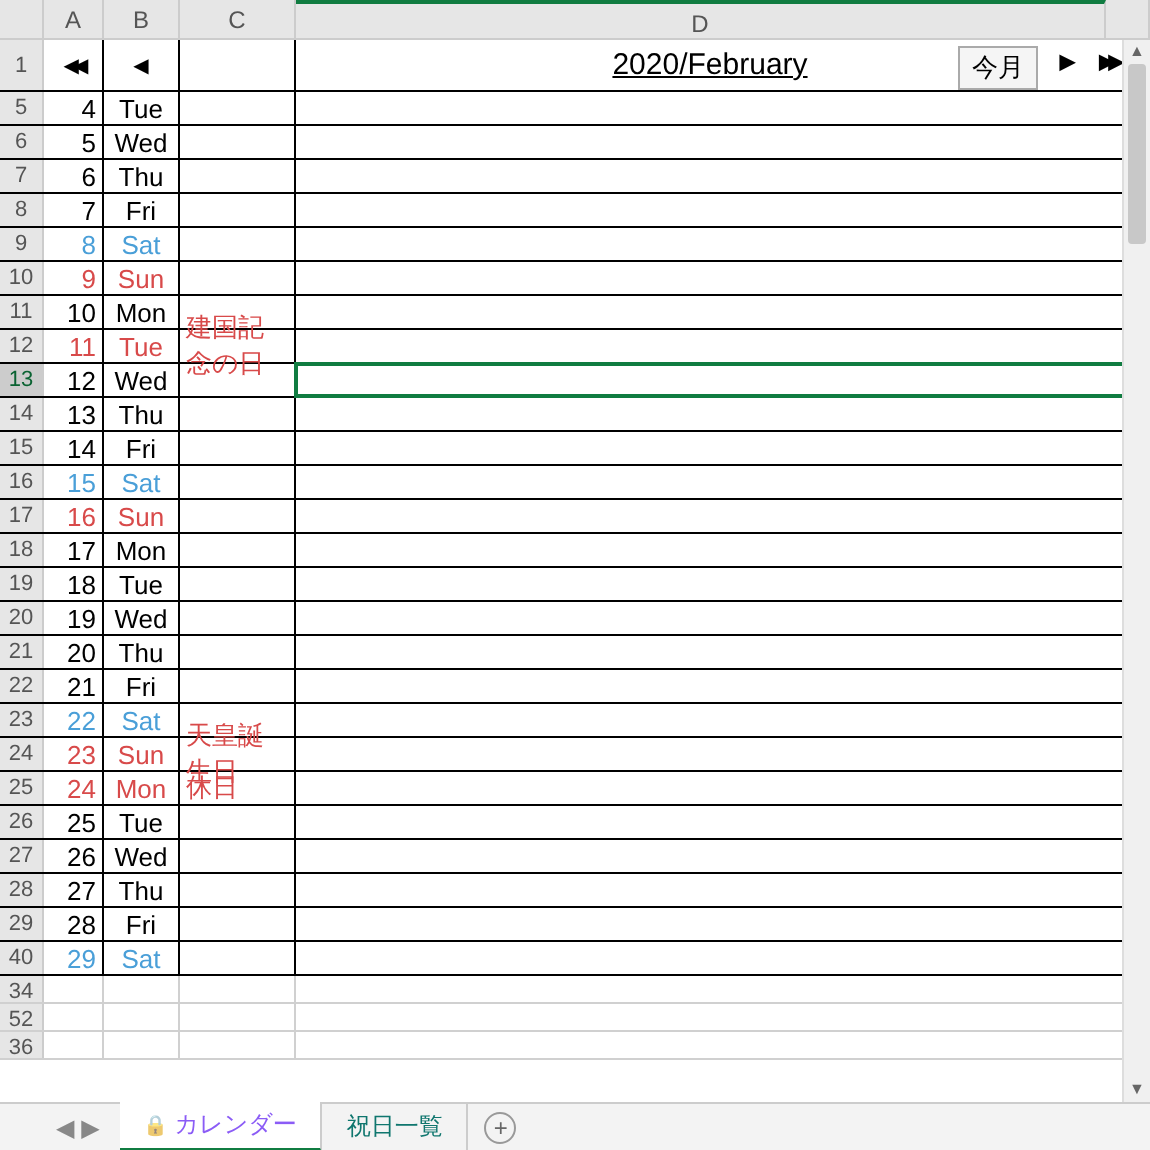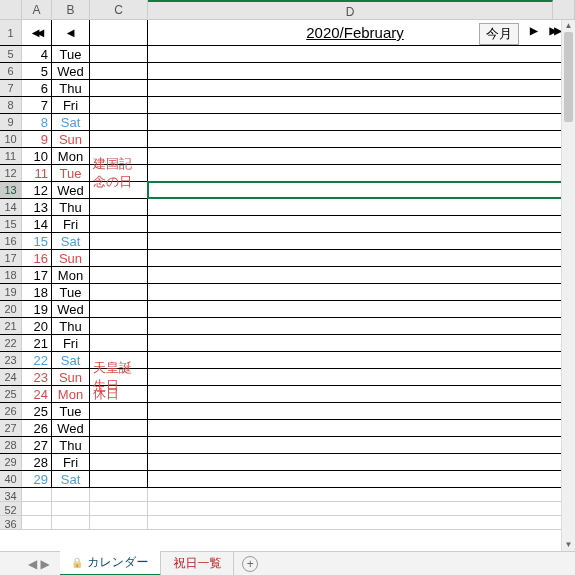--- a/index.html
+++ b/index.html
@@ -26,22 +26,22 @@
 .titlecell { justify-content: center; font-size: 15px; text-decoration: underline; }
 .todaybtn { position: absolute; right: 56px; top: 23px; font-size: 13px; border: 1px solid #aaa; background: #f5f5f5; padding: 1px 6px; cursor: pointer; }
 .rnav { position: absolute; right: 16px; top: 25px; display: flex; gap: 12px; font-weight: bold; }
 .selrow .rowhead { background: #ccc; color: #0a6332; }
 .selcell { outline: 2px solid #107c41; outline-offset: -1px; }
 .emptyrow { height: 14px; justify-content: center; }
 .emptyrow .cell { border-right: 1px solid #d0d0d0; }
 .emptyrow { border-bottom: 1px solid #d0d0d0; }
 .tabs { position: absolute; bottom: 0; left: 0; right: 0; height: 24px; background: #f3f3f3; border-top: 1px solid #ccc; display: flex; align-items: center; padding-left: 28px; gap: 0; font-size: 12px; }
 .tabnav { display: flex; gap: 6px; color: #888; margin-right: 10px; }
-.tab { padding: 3px 12px; border-right: 1px solid #ccc; cursor: pointer; color: #b91c1c; }
-.tab.active { background: #fff; border-bottom: 2px solid #107c41; color: #0c4a6e; font-weight: 500; }
+.tab { padding: 3px 12px; border-right: 1px solid #ccc; cursor: pointer; color: #0f766e; }
+.tab.active { background: #fff; border-bottom: 2px solid #107c41; color: #8b5cf6; font-weight: 500; }
 .tab.active::before { content: "🔒"; font-size: 10px; margin-right: 3px; opacity: .6; }
 .addtab { margin-left: 8px; width: 16px; height: 16px; border: 1px solid #999; border-radius: 50%; display: flex; align-items: center; justify-content: center; color: #666; cursor: pointer; font-size: 12px; }
 .vscroll { position: absolute; right: 0; top: 20px; bottom: 24px; width: 14px; background: #f0f0f0; border-left: 1px solid #ddd; }
 .vscroll .thumb { position: absolute; left: 2px; right: 2px; top: 12px; height: 90px; background: #c8c8c8; border-radius: 2px; }
 .vscroll .arr { position: absolute; left: 0; right: 0; height: 12px; text-align: center; font-size: 8px; color: #666; line-height: 12px; }
 .vscroll .up { top: 0; } .vscroll .dn { bottom: 0; }
 </style>
 </head>
 <body>
 

